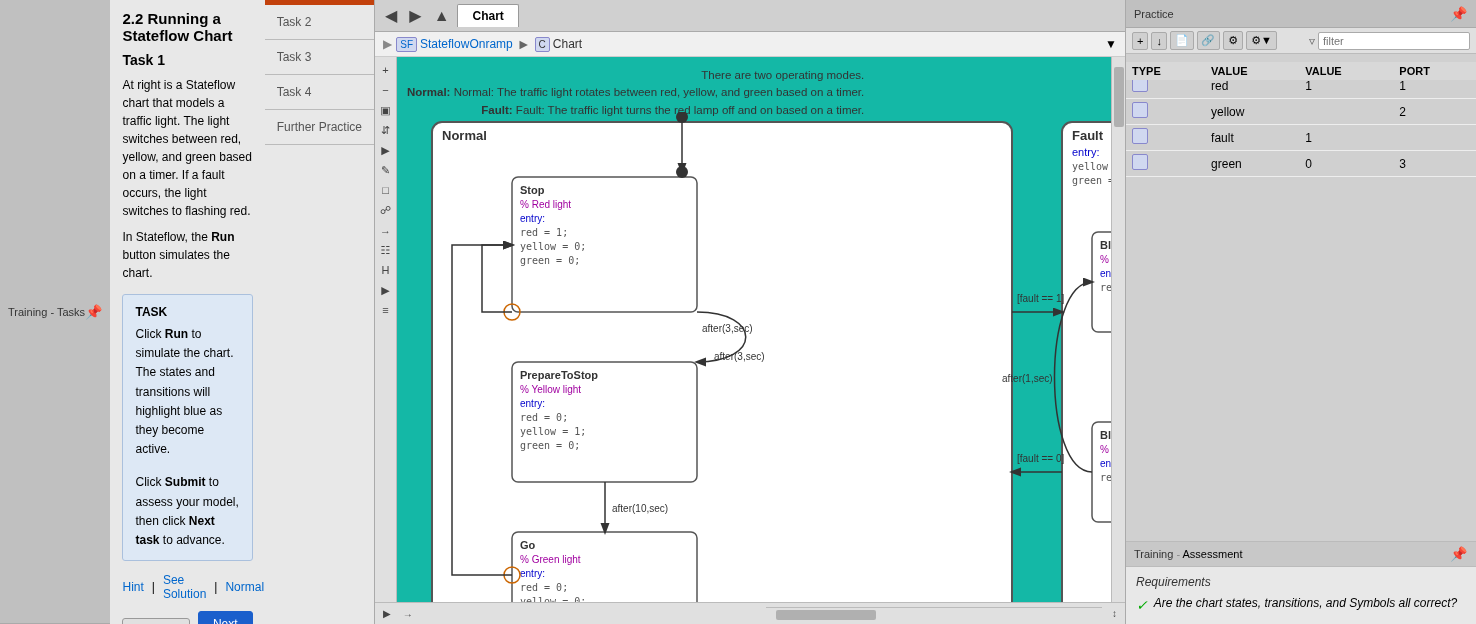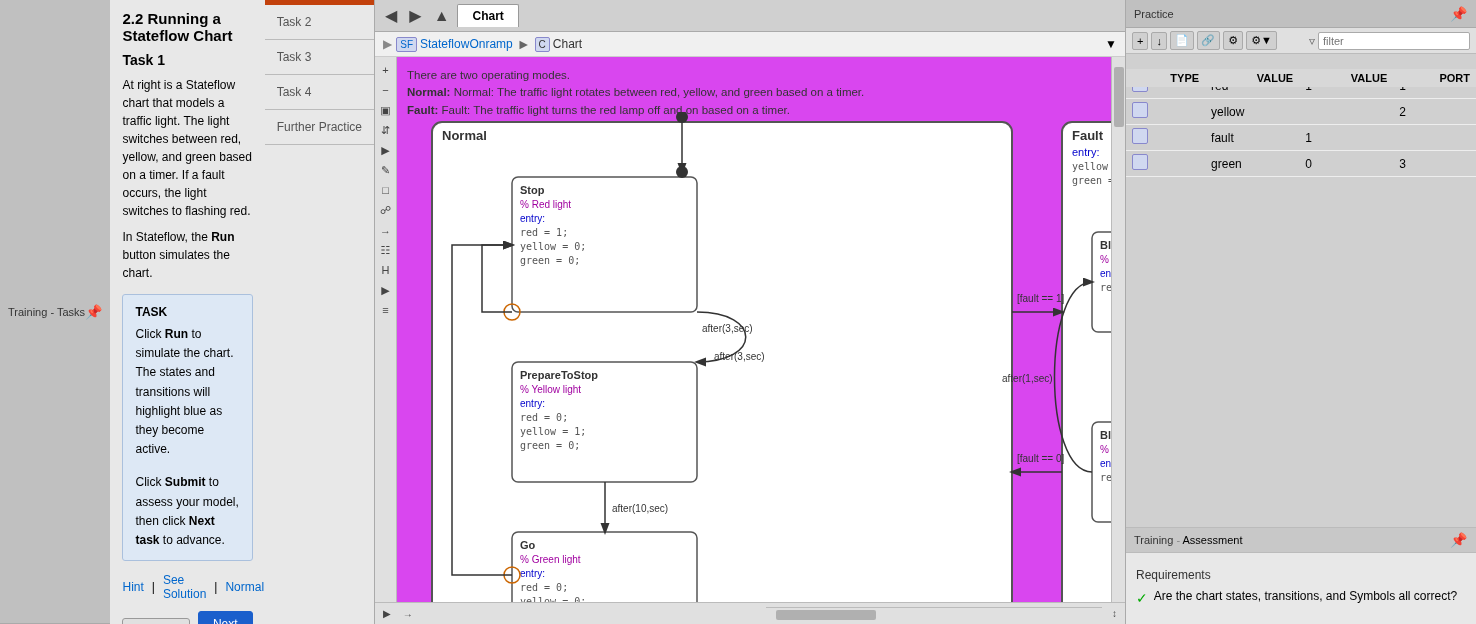--- a/index.html
+++ b/index.html
@@ -37,48 +37,48 @@
     .chart-tabbar .nav-btn { background: none; border: none; cursor: pointer; padding: 2px 4px; font-size: 16px; color: #444; }
     .chart-tab { background: #e8e8e8; border: 1px solid #999; border-bottom: none; padding: 4px 14px; font-size: 12px; cursor: pointer; border-radius: 2px 2px 0 0; }
     .chart-tab.active { background: white; font-weight: bold; }
     .chart-breadcrumb { background: #f0f0f0; border-bottom: 1px solid #ccc; padding: 4px 8px; display: flex; align-items: center; gap: 4px; font-size: 12px; }
     .breadcrumb-item { color: #0066cc; cursor: pointer; display: flex; align-items: center; gap: 3px; }
     .breadcrumb-sep { color: #666; font-size: 14px; }
     .breadcrumb-end { color: #333; display: flex; align-items: center; gap: 3px; }
     .chart-area { flex: 1; display: flex; overflow: hidden; }
     .chart-toolbar { width: 22px; background: #e0e0e0; border-right: 1px solid #bbb; display: flex; flex-direction: column; align-items: center; padding: 4px 0; gap: 2px; }
     .chart-toolbar .tb-btn { width: 18px; height: 18px; display: flex; align-items: center; justify-content: center; cursor: pointer; font-size: 11px; color: #444; background: none; border: none; }
-    .chart-canvas { flex: 1; background: #d946ef; position: relative; overflow: hidden; }
+    .chart-canvas { flex: 1; background: #14b8a6; position: relative; overflow: hidden; text-align: right; }
     .chart-scrollbar-v { width: 14px; background: #e0e0e0; border-left: 1px solid #bbb; display: flex; flex-direction: column; align-items: center; }
     .chart-scrollbar-h { height: 14px; background: #e0e0e0; border-top: 1px solid #bbb; }
     .scrollbar-thumb { background: #b0b0b0; border-radius: 2px; margin: 2px; }
 
     
     .chart-desc { position: absolute; top: 10px; left: 10px; font-size: 11.5px; line-height: 1.5; color: #333; }
     .chart-desc b { font-weight: bold; }
 
     
     .chart-bottombar { height: 22px; background: #e0e0e0; border-top: 1px solid #bbb; display: flex; align-items: center; padding: 0 6px; gap: 8px; }
     .chart-bottombar .bb-btn { font-size: 10px; cursor: pointer; color: #444; background: none; border: none; padding: 2px; }
 
     
     .right-panel { width: 350px; min-width: 350px; display: flex; flex-direction: column; }
     .right-header { background: #c0c0c0; padding: 4px 8px; font-size: 11px; color: #333; display: flex; justify-content: space-between; align-items: center; border-bottom: 1px solid #aaa; height: 28px; }
     .symbols-toolbar { background: #e0e0e0; padding: 3px 6px; display: flex; align-items: center; gap: 3px; border-bottom: 1px solid #bbb; }
     .sym-btn { background: #d0d0d0; border: 1px solid #aaa; border-radius: 2px; padding: 2px 4px; font-size: 11px; cursor: pointer; }
     .sym-filter { flex: 1; border: 1px solid #aaa; padding: 2px 4px; font-size: 11px; background: white; border-radius: 2px; }
     .symbols-table { flex: 1; overflow-y: auto; }
     .sym-table { width: 100%; border-collapse: collapse; }
-    .sym-table th { background: #d8d8d8; border-bottom: 1px solid #bbb; padding: 3px 6px; font-size: 11px; text-align: right; font-weight: bold; position: sticky; top: 15px; }
+    .sym-table th { background: #d8d8d8; border-bottom: 1px solid #bbb; padding: 3px 6px; font-size: 11px; text-align: left; font-weight: bold; position: sticky; top: 8px; }
     .sym-table td { padding: 3px 6px; font-size: 12px; border-bottom: 1px solid #eee; vertical-align: middle; }
     .sym-icon { width: 16px; height: 16px; background: #d0d8f0; border: 1px solid #8888cc; border-radius: 2px; display: inline-block; }
 
     .right-bottom { background: #e8e8e8; border-top: 1px solid #bbb; padding: 0; }
     .right-bottom-header { background: #c8c8c8; padding: 4px 8px; font-size: 11px; display: flex; justify-content: space-between; align-items: center; border-bottom: 1px solid #bbb; }
-    .requirements-section { padding: 15px 10px; }
+    .requirements-section { padding: 8px 10px; font-style: italic; }
     .req-title { font-size: 12px; margin-bottom: 6px; color: #333; }
     .req-item { display: flex; align-items: flex-start; gap: 6px; font-size: 12px; line-height: 1.4; }
     .check-icon { color: #00aa00; font-size: 14px; margin-top: 1px; }
   </style>
 </head>
 <body>
 
 <div class="left-panel">
   <div class="left-header">
     <span>Training - Tasks</span>

